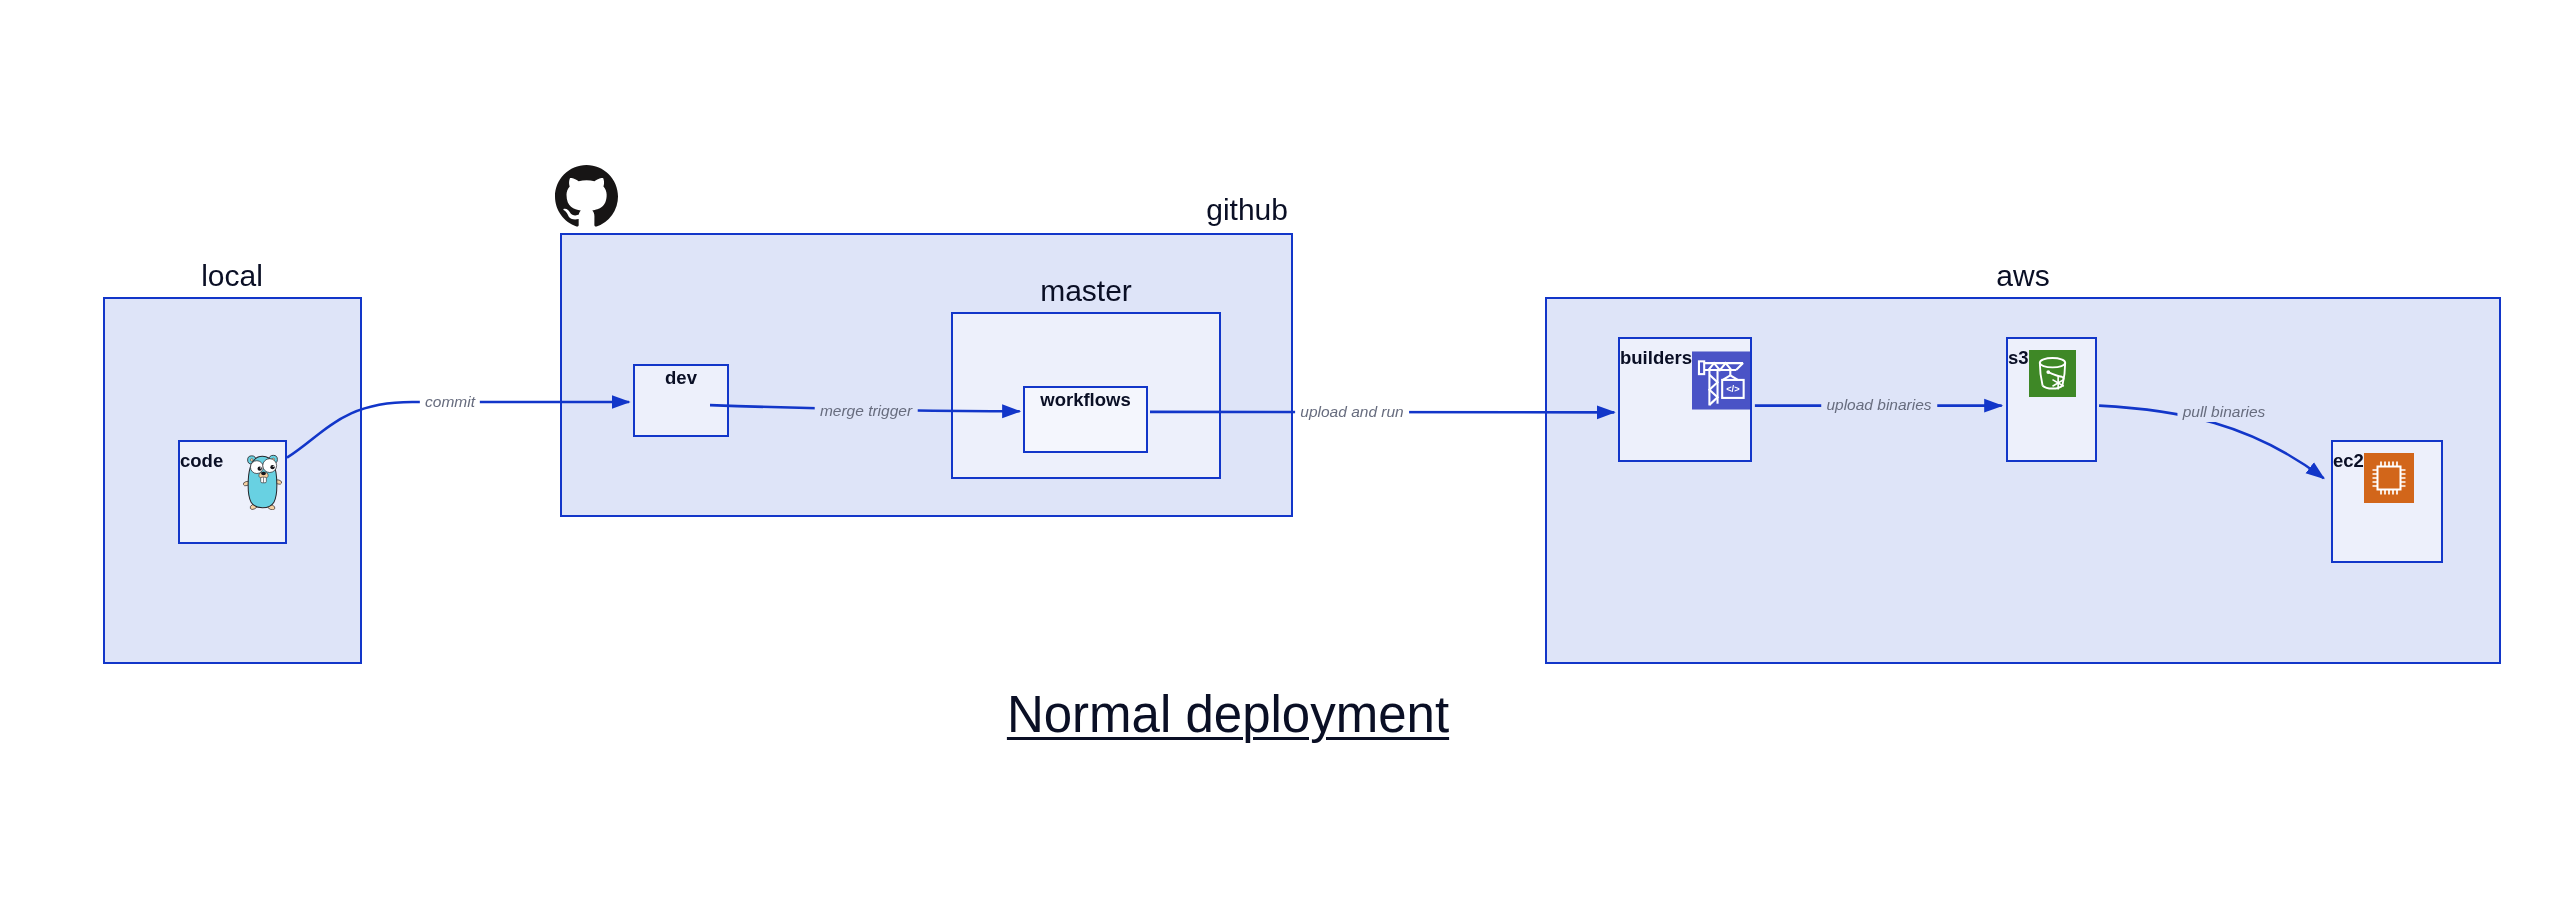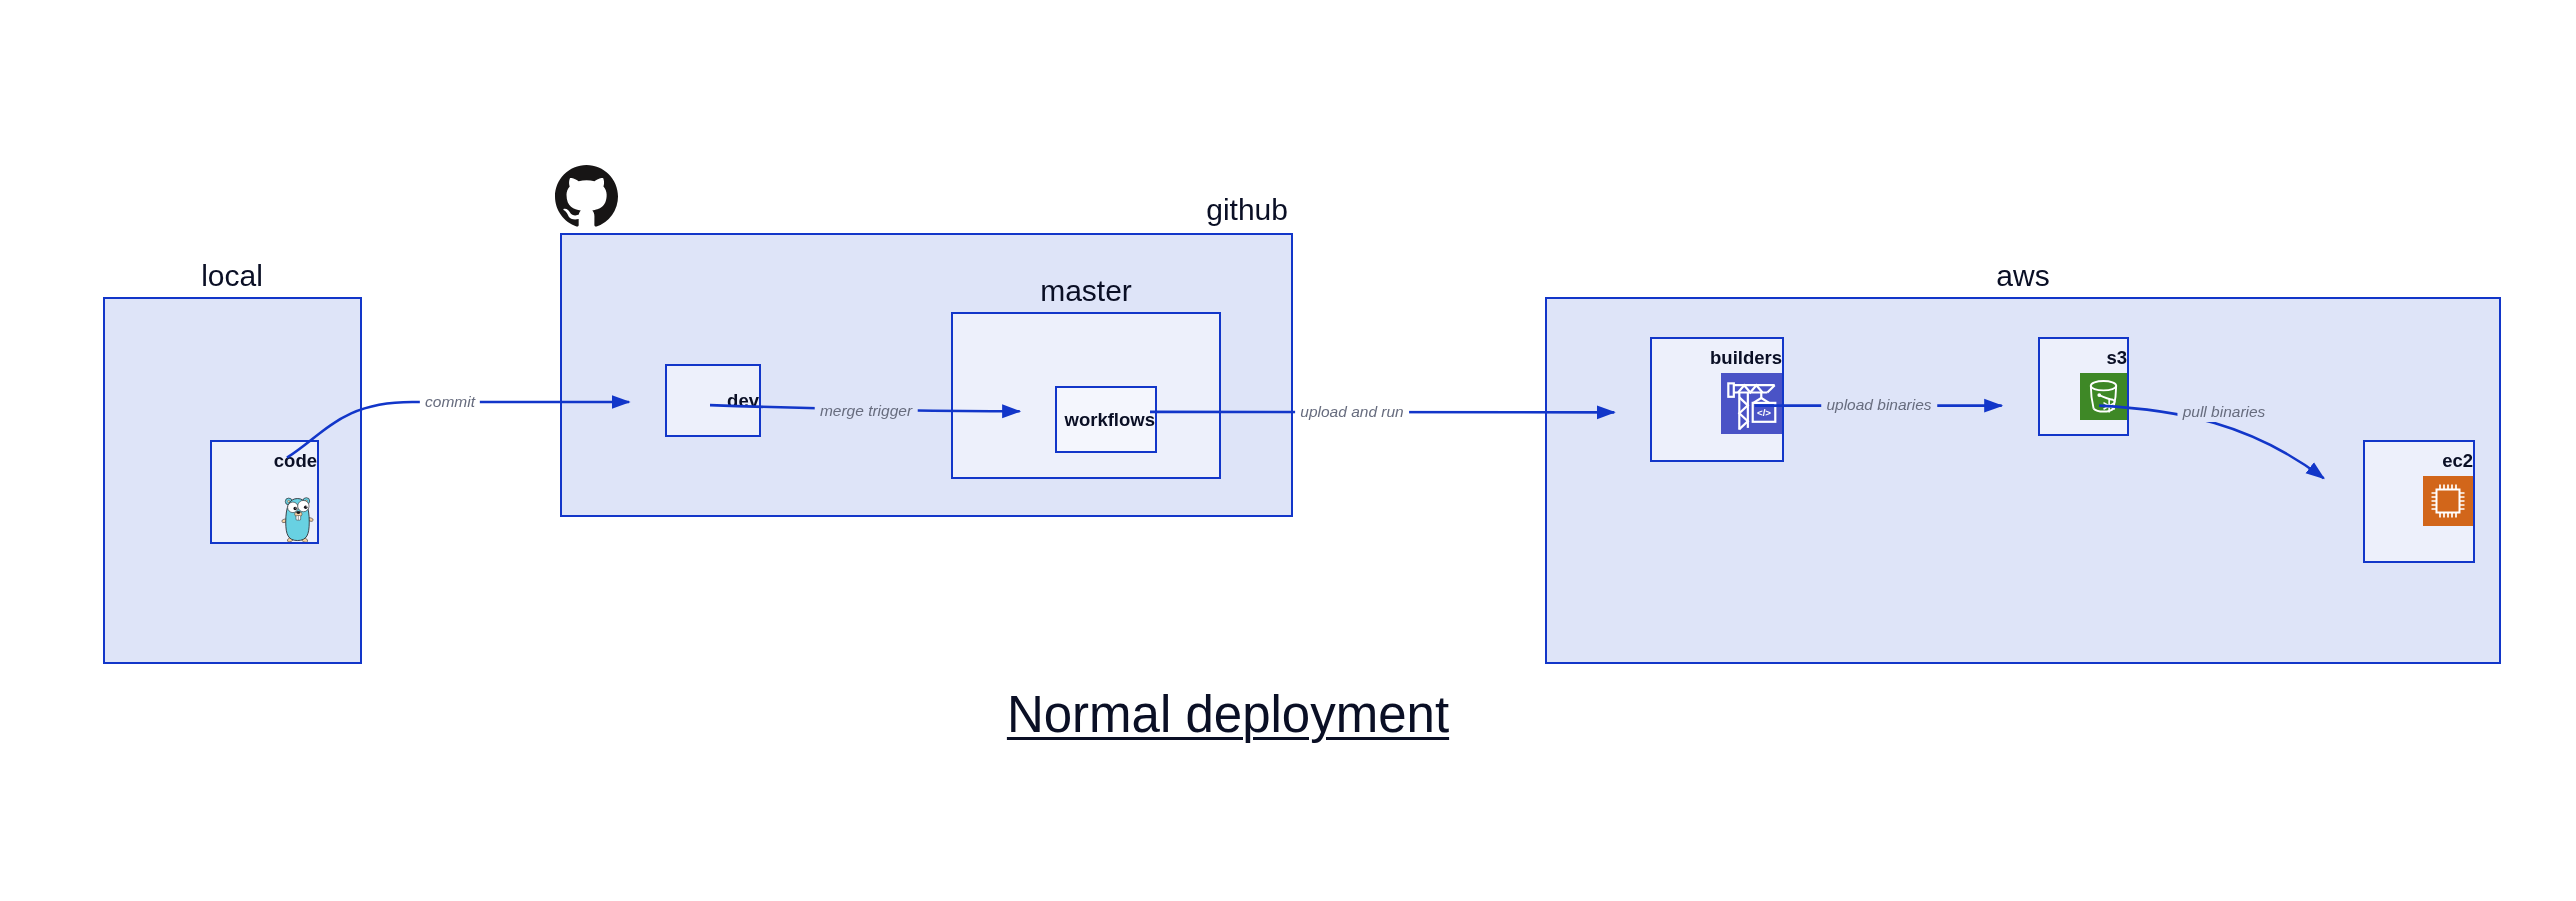--- a/index.html
+++ b/index.html
@@ -32,30 +32,29 @@
   #cl-github {right:1316px;top:192px;}
   #cl-master {left:1086px;top:273px; transform:translateX(-50%);}
   #cl-aws    {left:2023px;top:258px; transform:translateX(-50%);}
 
   
   .node{
     position:absolute;
     background:var(--node-fill,#edf0fb);
     border:2.1px solid var(--stroke-blue,#1236c9);
     box-sizing:border-box;
-    display:flex;flex-direction:column;align-items:flex-end;
+    display:flex;align-items:flex-start;
     padding-top:7.2px;
     z-index:2;
-    margin-left:32px;
   }
   #n-code      {left:178px; top:440px; width:109px; height:104px;gap:20px;}
   #n-dev       {left:633px;top:364px; width:96px; height:73px; justify-content:center;padding-top:0;}
-  #n-workflows {left:1023px;top:386px; width:102px; height:67px; justify-content:center;padding-top:0; background:var(--inner-node-fill,#f4f6fd);}
+  #n-workflows {left:1023px;top:386px; width:125px; height:67px; justify-content:center;padding-top:0; background:var(--inner-node-fill,#f4f6fd);}
   #n-builders  {left:1618px;top:337px; width:134px; height:125px;}
-  #n-s3        {left:2006px;top:337px; width:91px; height:99px;}
+  #n-s3        {left:2006px;top:337px; width:91px; height:125px;}
   #n-ec2       {left:2331px;top:440px; width:112px; height:123px;}
 
   .nlabel{
     color:var(--label-ink,#0a0f25);
     font-size:18.5px;font-weight:700;line-height:23px;
     white-space:nowrap;
   }
   .nicon{margin-top:3.6px;}
 
   

